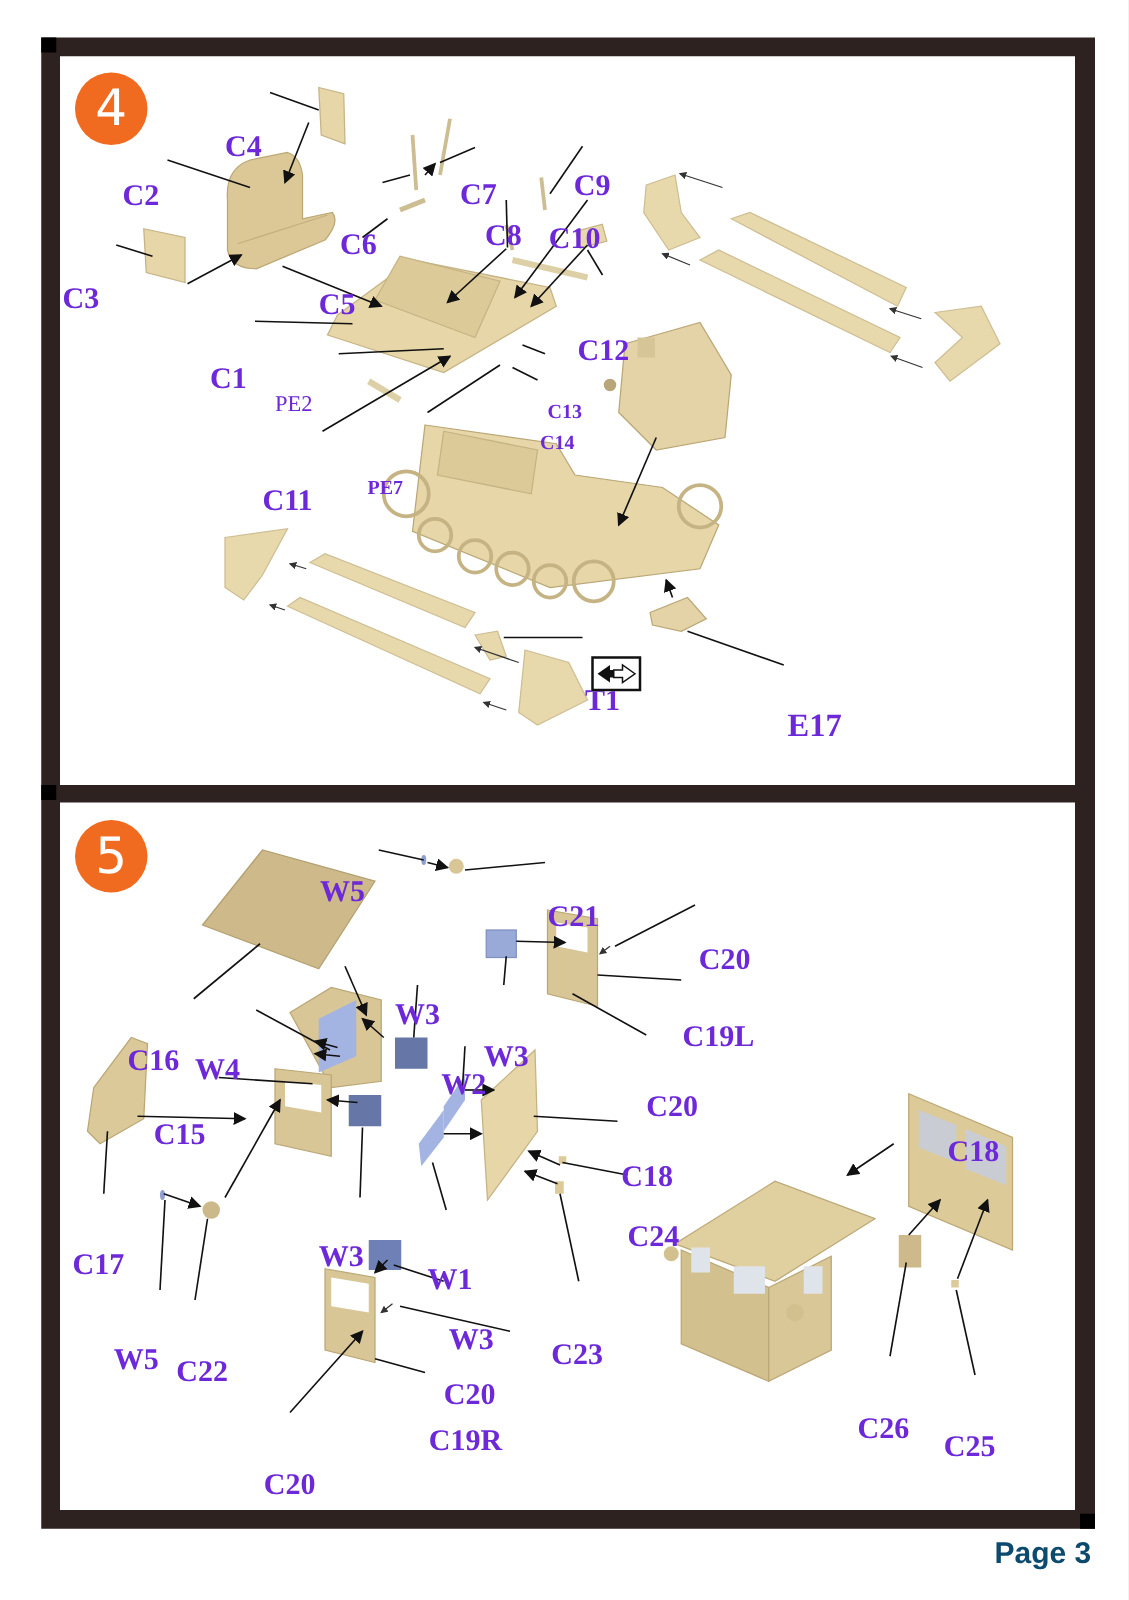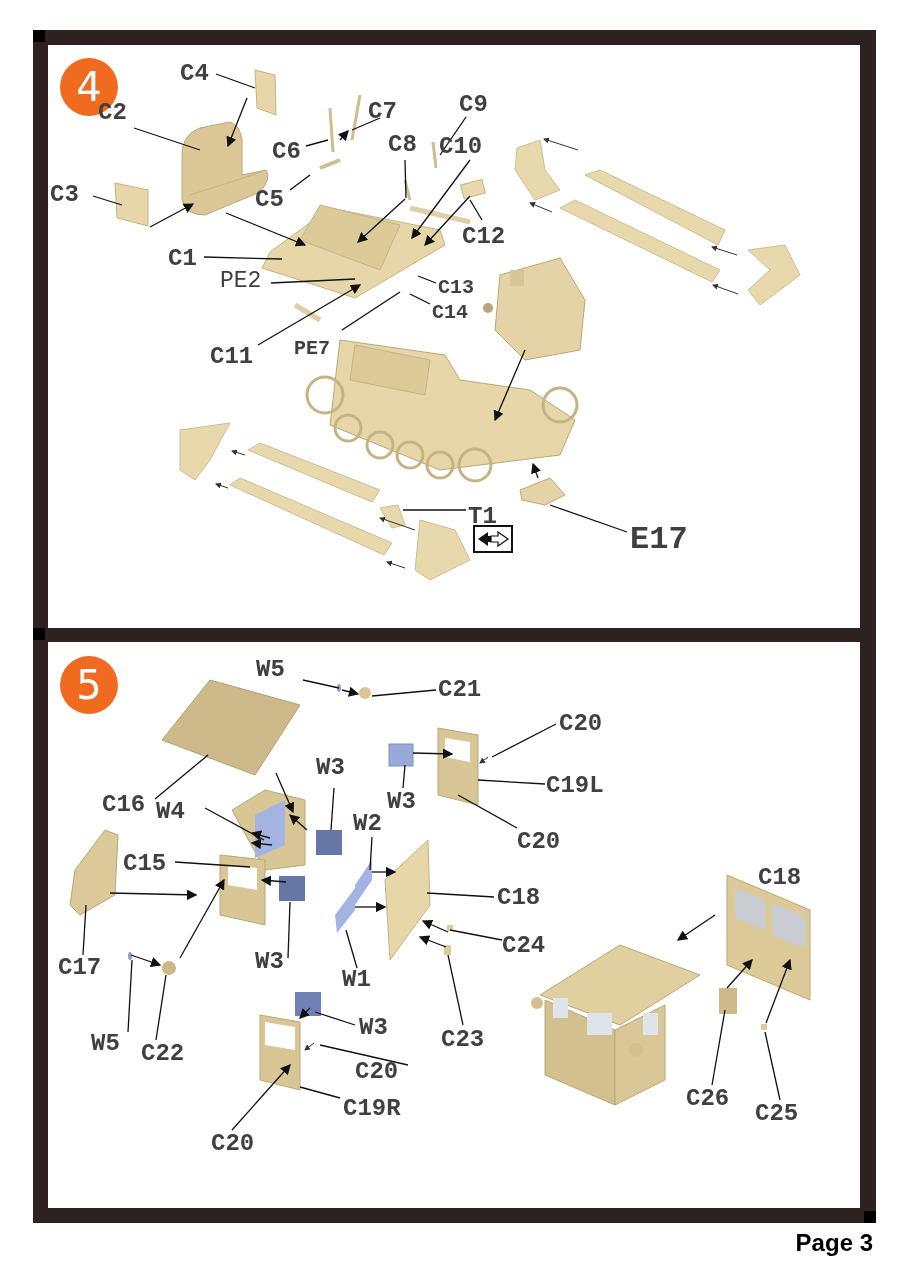--- a/index.html
+++ b/index.html
@@ -4,25 +4,25 @@
   <style>
     html, body { margin: 0; padding: 0; background: #ffffff; }
     body { width: 903px; height: 1280px; position: relative; overflow: hidden; font-family: "Liberation Sans", sans-serif; }
     .frame { position: absolute; left: 33px; top: 30px; width: 843px; height: 1193px; background: #2d2220; }
     .panel { position: absolute; background: #ffffff; overflow: hidden; }
     .panel-4 { left: 48px; top: 45px; width: 812px; height: 583px; }
     .panel-5 { left: 48px; top: 642px; width: 812px; height: 566px; }
     .corner { position: absolute; width: 12px; height: 12px; background: #000; }
     .step-badge { position: absolute; width: 58px; height: 58px; border-radius: 50%; background: #f06a1f;
       color: #fff; font-family: "DejaVu Sans", sans-serif; font-size: 40px; line-height: 58px; text-align: center; font-weight: normal; }
-    .lbl { position: absolute; font-family: Liberation Mono, monospace; font-weight: bold; color: #404040; font-size: 24px; line-height: 1; white-space: nowrap; }
-    .lbl.sm { font-size: 20px; }
-    .lbl.thin { font-weight: normal; font-size: 23px; }
+    .lbl { position: absolute; font-family: Liberation Serif, serif; font-weight: bold; color: #6d28d9; font-size: 24px; line-height: 1; white-space: nowrap; margin-top: 44px; }
+    .lbl.sm { font-size: 16px; }
+    .lbl.thin { font-weight: normal; font-size: 18px; }
     svg.art { position: absolute; left: 0; top: 0; }
-    .page-num { position: absolute; right: 30px; top: 1229px; font-family: "Liberation Sans", sans-serif; font-weight: bold; font-size: 24px; color: #000000; }
+    .page-num { position: absolute; right: 30px; top: 1229px; font-family: "Liberation Sans", sans-serif; font-weight: bold; font-size: 24px; color: #0c4a6e; }
     .swap-icon { position: absolute; width: 36px; height: 24px; border: 2px solid #111; background: #fff; }
   </style>
 </head>
 <body>
 
 <div class="frame"></div>
 <div class="corner" style="left:33px;top:30px"></div>
 <div class="corner" style="left:33px;top:628px"></div>
 <div class="corner" style="left:864px;top:1211px"></div>
 
@@ -160,21 +160,21 @@
   <span class="lbl" style="left:2px;top:138px">C3</span>
   <span class="lbl" style="left:207px;top:143px">C5</span>
   <span class="lbl" style="left:414px;top:180px">C12</span>
   <span class="lbl" style="left:120px;top:202px">C1</span>
   <span class="lbl thin" style="left:172px;top:225px">PE2</span>
   <span class="lbl sm" style="left:390px;top:233px">C13</span>
   <span class="lbl sm" style="left:384px;top:258px">C14</span>
   <span class="lbl" style="left:162px;top:300px">C11</span>
   <span class="lbl sm" style="left:246px;top:294px">PE7</span>
   <span class="lbl" style="left:420px;top:460px">T1</span>
-  <span class="lbl" style="left:582px;top:479px;font-size:32px">E17</span>
+  <span class="lbl" style="left:582px;top:479px;font-size:26px">E17</span>
 
   <div class="swap-icon" style="left:425px;top:480px">
     <svg width="36" height="24" viewBox="0 0 36 24">
       <path d="M3,12 L13,5 L13,9 L20,9 L20,15 L13,15 L13,19 Z" fill="#111"></path>
       <path d="M33,12 L23,5 L23,9 L16,9 L16,15 L23,15 L23,19 Z" fill="#fff" stroke="#111" stroke-width="1.2"></path>
     </svg>
   </div>
 </div>
 
 <div class="panel panel-5">

